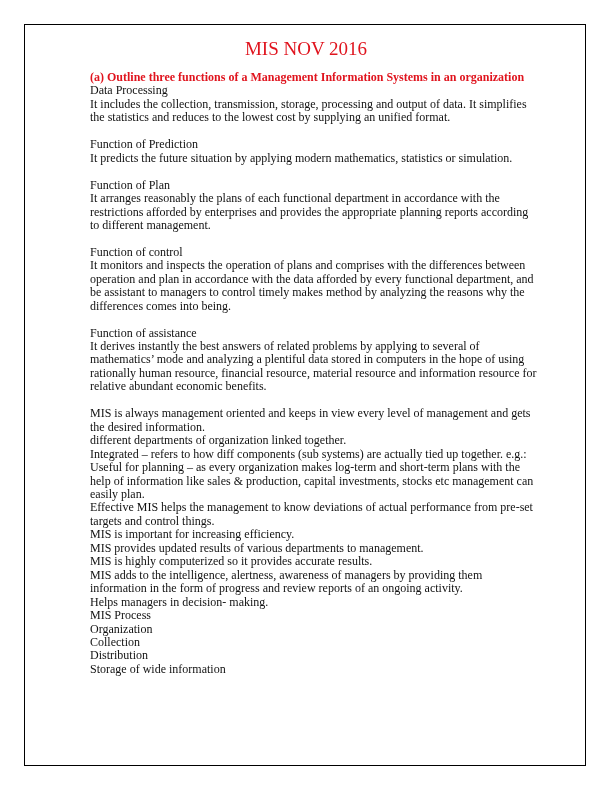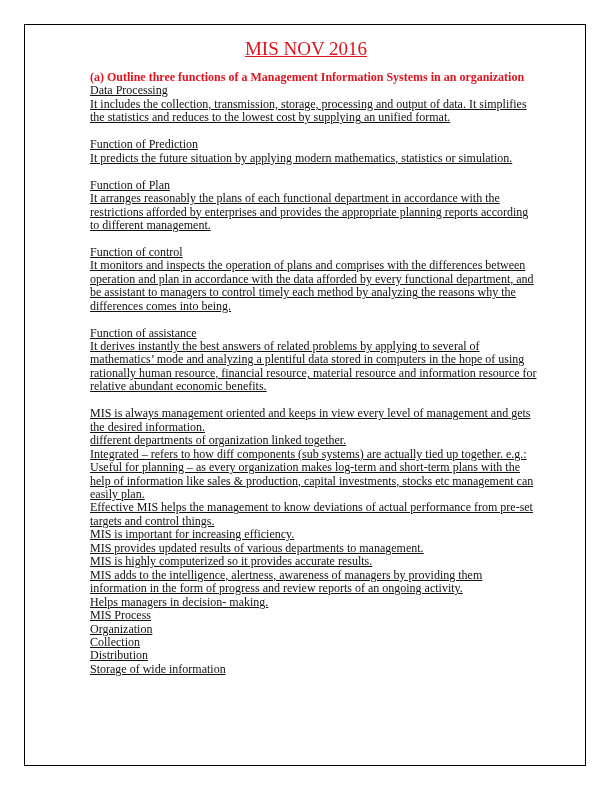--- a/index.html
+++ b/index.html
@@ -26,38 +26,36 @@
     }
     .title {
       position: absolute;
       left: 0;
       right: 0;
       top: 38px;
       text-align: center;
       font-size: 19px;
       color: #e0141e;
       line-height: 22px;
-      text-decoration: underline;
     }
     .content {
       position: absolute;
       left: 90px;
       top: 71px;
       width: 460px;
       font-size: 12px;
       line-height: 13.45px;
     }
     .question {
       font-weight: bold;
       color: #e0141e;
       white-space: nowrap;
     }
     .line {
       white-space: nowrap;
-      text-decoration: underline;
     }
     .gap {
       height: 13.45px;
     }
   </style>
 </head>
 <body>
 
 <div class="page-frame"></div>
 
@@ -84,21 +82,21 @@
     <div class="line">It arranges reasonably the plans of each functional department in accordance with the</div>
     <div class="line">restrictions afforded by enterprises and provides the appropriate planning reports according</div>
     <div class="line">to different management.</div>
   </div>
   <div class="gap"></div>
 
   <div class="section">
     <div class="line">Function of control</div>
     <div class="line">It monitors and inspects the operation of plans and comprises with the differences between</div>
     <div class="line">operation and plan in accordance with the data afforded by every functional department, and</div>
-    <div class="line">be assistant to managers to control timely each method by analyzing the reasons why the</div>
+    <div class="line">be assistant to managers to control timely makes method by analyzing the reasons why the</div>
     <div class="line">differences comes into being.</div>
   </div>
   <div class="gap"></div>
 
   <div class="section">
     <div class="line">Function of assistance</div>
     <div class="line">It derives instantly the best answers of related problems by applying to several of</div>
     <div class="line">mathematics’ mode and analyzing a plentiful data stored in computers in the hope of using</div>
     <div class="line">rationally human resource, financial resource, material resource and information resource for</div>
     <div class="line">relative abundant economic benefits.</div>

